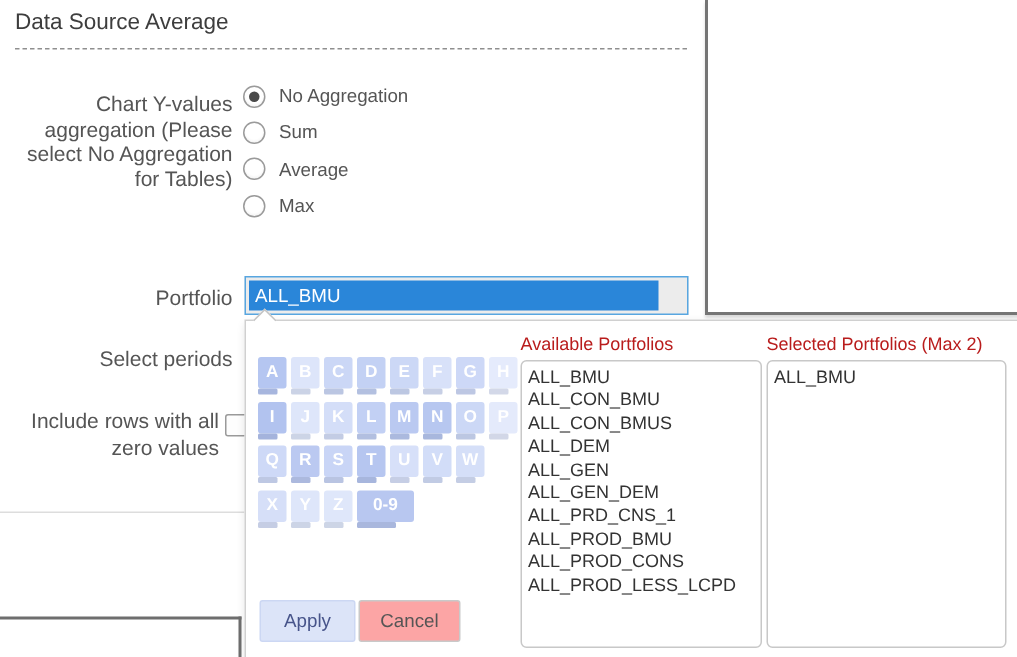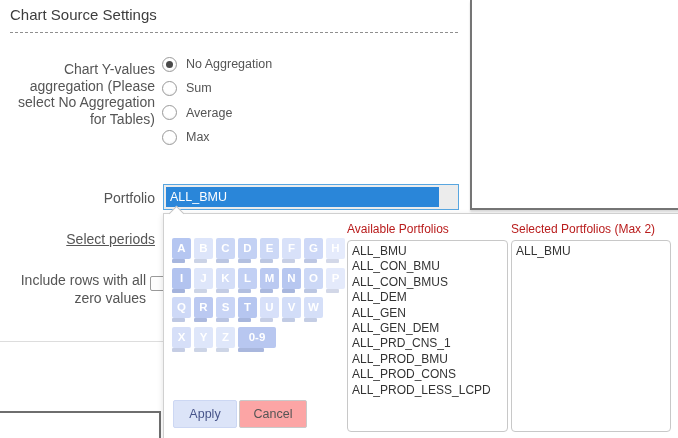--- a/index.html
+++ b/index.html
@@ -9,21 +9,21 @@
 
   
   .title{position:absolute;left:10px;top:6px;font-size:15px;color:#3d3d3d;}
   .dashed{position:absolute;left:10px;top:32px;width:448px;height:0;
           border-top:1px dashed #8f8f8f;}
 
   .lbl{position:absolute;left:8px;width:147px;text-align:right;
        font-size:14px;color:#555;line-height:16.5px;}
   .agg-lbl{top:61px;}
   .portfolio-lbl{top:190px;}
-  .periods-lbl{top:231px;text-decoration:underline;}
+  .periods-lbl{top:231px;}
   .zero-lbl{top:272px;width:138px;line-height:17.5px;}
 
   .radio-group{position:absolute;left:162px;top:57px;}
   .radio-row{display:flex;align-items:center;height:14px;margin-bottom:10.4px;cursor:pointer;}
   .radio{width:13px;height:13px;border-radius:50%;border:1px solid #9a9a9a;
          background:radial-gradient(circle at 50% 40%, #fff 55%, #e7e7e7 100%);
          margin-right:9px;position:relative;flex:0 0 auto;}
   .radio.sel::after{content:"";position:absolute;left:3px;top:3px;width:7px;height:7px;
          border-radius:50%;background:#4a4a4a;}
   .radio-row span.rlbl{font-size:12.5px;color:#555;}
@@ -77,21 +77,21 @@
   .btn{position:absolute;top:186px;height:28px;font-size:12.5px;border-radius:2px;
        cursor:pointer;font-family:inherit;}
   .btn-apply{left:9px;width:64px;background:#dce4f8;border:1px solid #ccd7f3;color:#47548a;}
   .btn-cancel{left:75px;width:68px;background:#fca5a5;border:1px solid #c9c9c9;color:#555;}
 </style>
 </head>
 <body>
 
 <div class="stage">
 
-  <div class="title">Chart Source Settings</div>
+  <div class="title">Data Source Average</div>
   <div class="dashed"></div>
 
   <div class="lbl agg-lbl">Chart Y-values aggregation (Please select No Aggregation for Tables)</div>
   <div class="radio-group">
       <div class="radio-row">
         <span class="radio sel"></span>
         <span class="rlbl">No Aggregation</span>
       </div>
       <div class="radio-row">
         <span class="radio"></span>

